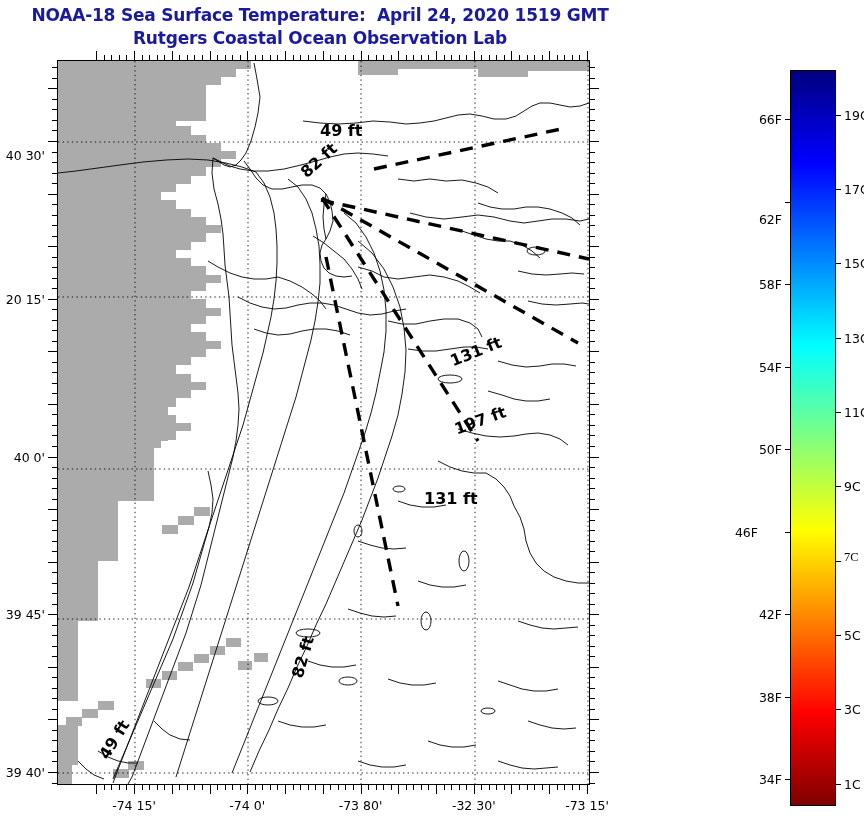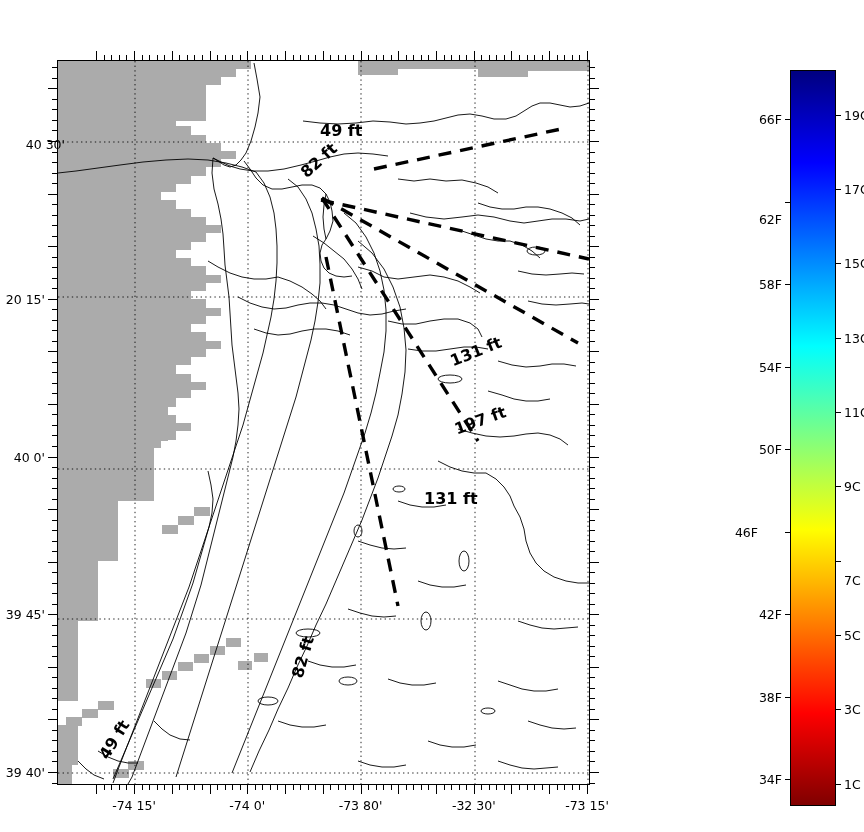--- a/index.html
+++ b/index.html
@@ -39,20 +39,24 @@
           transform:translateY(-50%);text-align:right;}
   .cblabC{position:absolute;font-size:12.5px;color:#000;white-space:nowrap;
           transform:translateY(-50%);}
   .cbtick{position:absolute;height:1px;background:#000;}
 </style>
 </head>
 <body>
 
 <div id="root">
 
+  <div class="title-block">
+    <div class="title-line">NOAA-18 Sea Surface Temperature:  April 24, 2020 1519 GMT</div>
+    <div class="title-line">Rutgers Coastal Ocean Observation Lab</div>
+  </div>
 
   <div id="plot">
     <svg id="mapsvg" width="531" height="723" viewBox="0 0 531 723">
 
       <g fill="#ababab" stroke="none">
         <path d="M0,0 H193 V8 H178 V16 H163 V24 H148 V33 H133 V41 H118 V49 H103 V57
                  H118 V65 H133 V74 H148 V82 H163 V90 H178 V98 H163 V106 H148 V115
                  H133 V123 H118 V131 H103 V139 H118 V148 H133 V156 H148 V164
                  H163 V172 H148 V181 H133 V189 H118 V197 H133 V205 H148 V214
                  H163 V222 H148 V230 H133 V238 H148 V247 H163 V255 H148 V263
@@ -502,21 +506,21 @@
     </div>
 
   <div id="xlabels">
       <div class="xlab" style="left: 134px; top: 798px;">-74 15'</div>
       <div class="xlab" style="left: 247.25px; top: 798px;">-74 0'</div>
       <div class="xlab" style="left: 360.5px; top: 798px;">-73 80'</div>
       <div class="xlab" style="left: 473.75px; top: 798px;">-32 30'</div>
       <div class="xlab" style="left: 587px; top: 798px;">-73 15'</div>
     </div>
   <div id="ylabels">
-      <div class="ylab" style="top: 144px; left: 0px; width: 45px; padding-left: 20px;">40 30'</div>
+      <div class="ylab" style="top: 155px; left: 0px; width: 45px;">40 30'</div>
       <div class="ylab" style="top: 298.75px; left: 0px; width: 45px;">20 15'</div>
       <div class="ylab" style="top: 456.5px; left: 0px; width: 45px;">40 0'</div>
       <div class="ylab" style="top: 614.25px; left: 0px; width: 45px;">39 45'</div>
       <div class="ylab" style="top: 772px; left: 0px; width: 45px;">39 40'</div>
     </div>
 
   <div id="depthlabels">
       <div class="dlab" style="left: 320px; top: 121px; transform: rotate(0deg);">49 ft</div>
       <div class="dlab" style="left: 303px; top: 165px; transform: rotate(-42deg);">82 ft</div>
       <div class="dlab" style="left: 451px; top: 352px; transform: rotate(-22deg);">131 ft</div>
@@ -551,21 +555,21 @@
       <div class="cblabC" style="top: 188.949px; left: 844px;">17C</div>
       <div class="cbtick" style="top: 189px; left: 835px; width: 6px;"></div>
       <div class="cblabC" style="top: 263.293px; left: 844px;">15C</div>
       <div class="cbtick" style="top: 263px; left: 835px; width: 6px;"></div>
       <div class="cblabC" style="top: 337.636px; left: 844px;">13C</div>
       <div class="cbtick" style="top: 338px; left: 835px; width: 6px;"></div>
       <div class="cblabC" style="top: 411.98px; left: 844px;">11C</div>
       <div class="cbtick" style="top: 412px; left: 835px; width: 6px;"></div>
       <div class="cblabC" style="top: 486.323px; left: 844px;">9C</div>
       <div class="cbtick" style="top: 486px; left: 835px; width: 6px;"></div>
-      <div class="cblabC" style="top: 580px; left: 844px;">7C</div>
+      <div class="cblabC" style="top: 557px; left: 844px; font-family: Liberation Serif, serif;">7C</div>
       <div class="cbtick" style="top: 561px; left: 835px; width: 6px;"></div>
       <div class="cblabC" style="top: 635.01px; left: 844px;">5C</div>
       <div class="cbtick" style="top: 635px; left: 835px; width: 6px;"></div>
       <div class="cblabC" style="top: 709.354px; left: 844px;">3C</div>
       <div class="cbtick" style="top: 709px; left: 835px; width: 6px;"></div>
       <div class="cblabC" style="top: 783.697px; left: 844px;">1C</div>
       <div class="cbtick" style="top: 784px; left: 835px; width: 6px;"></div>
     </div>
 
 </div>

